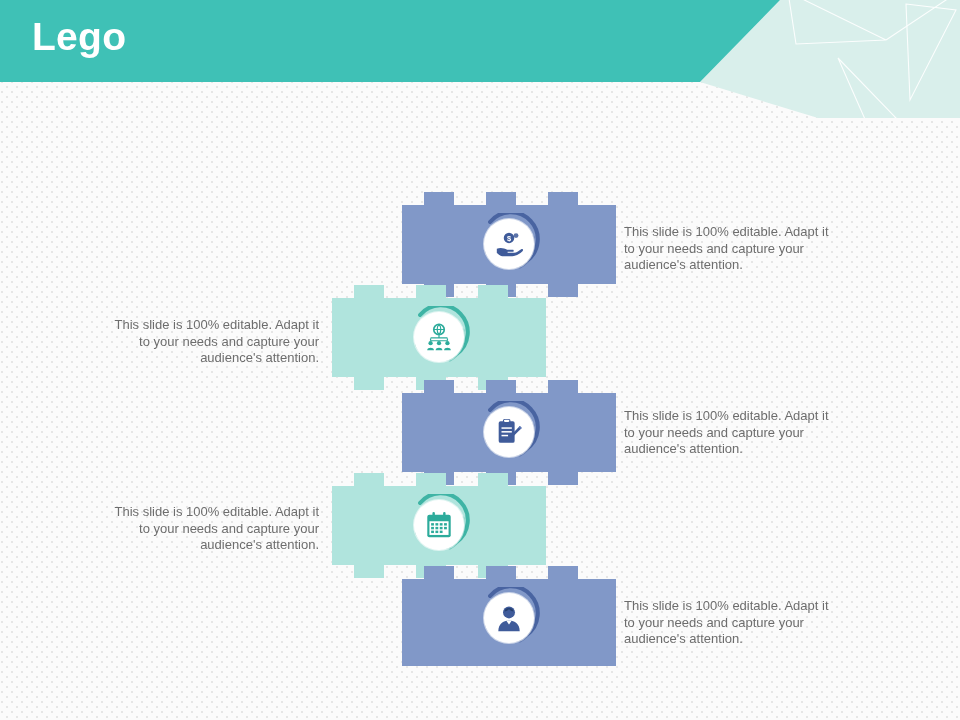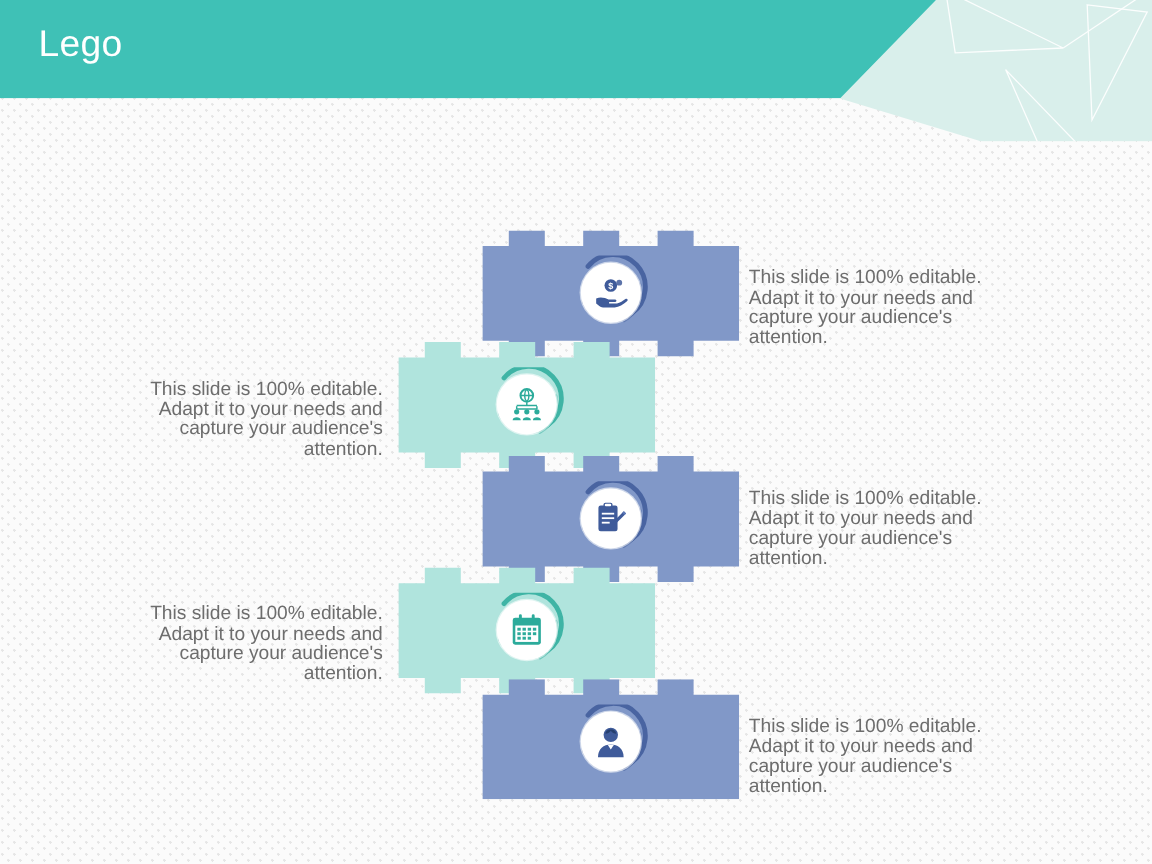--- a/index.html
+++ b/index.html
@@ -50,26 +50,26 @@
     overflow: hidden;
   }
   #header-accent svg {
     position: absolute;
     left: 0; top: 0;
   }
   #page-title {
     position: absolute;
     left: 32px;
     top: 18px;
-    font-size: 31px;
+    font-size: 39px;
     color: #ffffff;
     letter-spacing: 0.3px;
     line-height: 38px;
     z-index: 5;
-    font-weight: 400;
+    font-weight: 700;
   }
 
   
   #lego-stack {
     position: absolute;
     left: 0; top: 0;
     width: 960px;
     height: 720px;
     z-index: 4;
   }
@@ -94,21 +94,21 @@
   .arc-deco {
     position: absolute;
     width: 62px;
     height: 62px;
     pointer-events: none;
   }
 
   
   .desc {
     position: absolute;
-    font-size: 16px;
+    font-size: 13px;
     line-height: 16.5px;
     color: #6d6d6d;
     width: 215px;
   }
   .desc.right { text-align: left; }
   .desc.left  { text-align: right; }
 </style>
 </head>
 <body>
 

